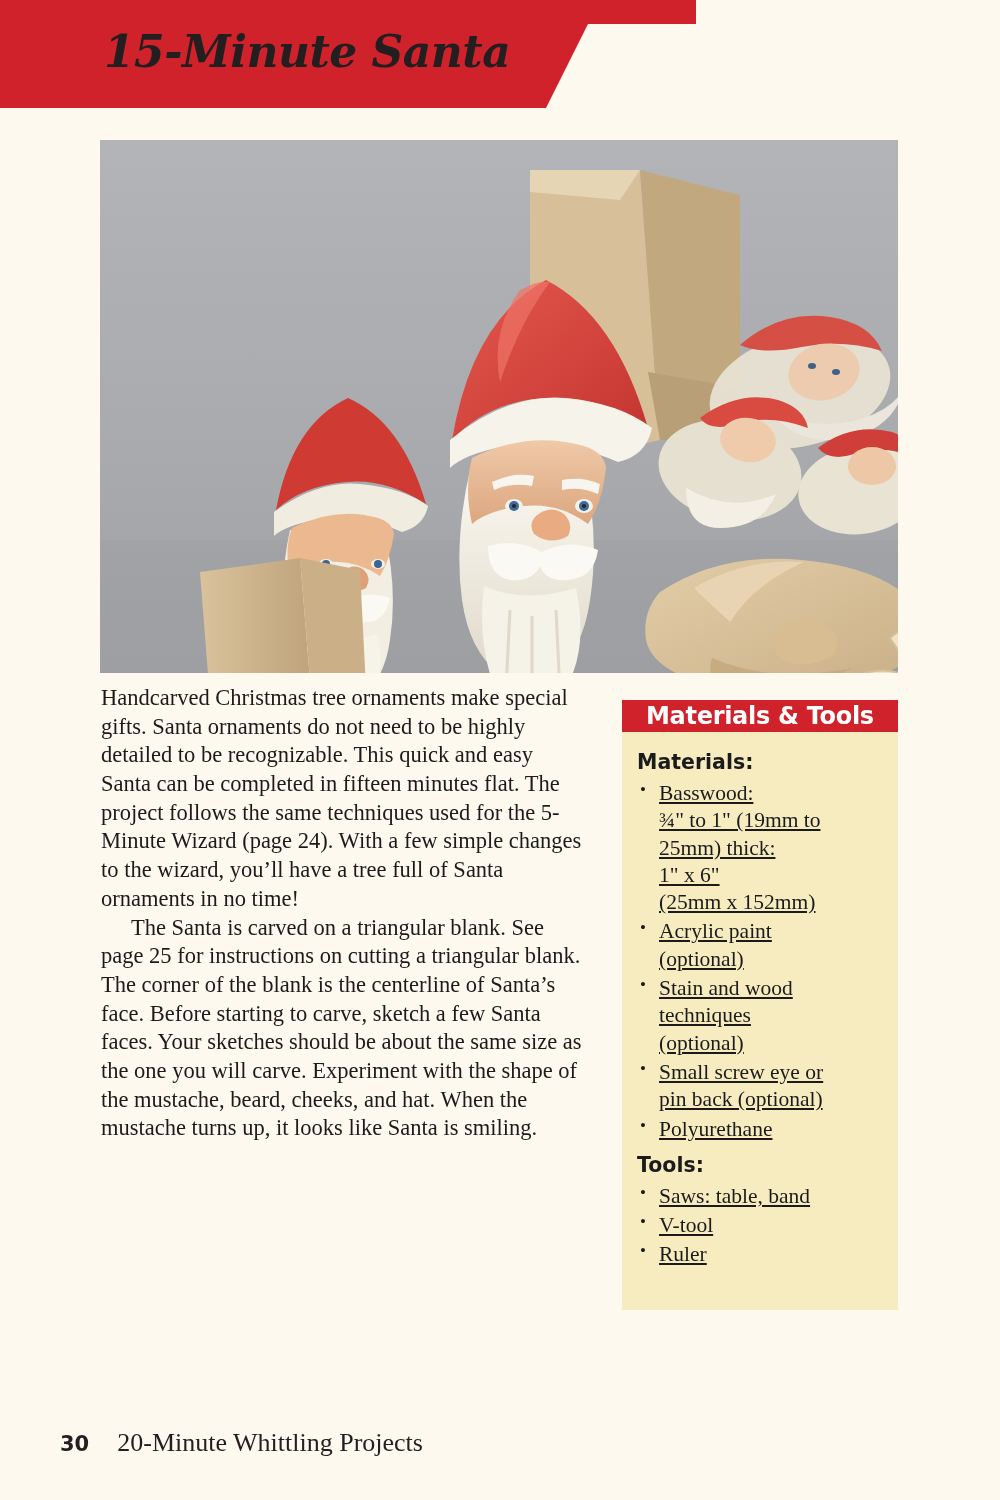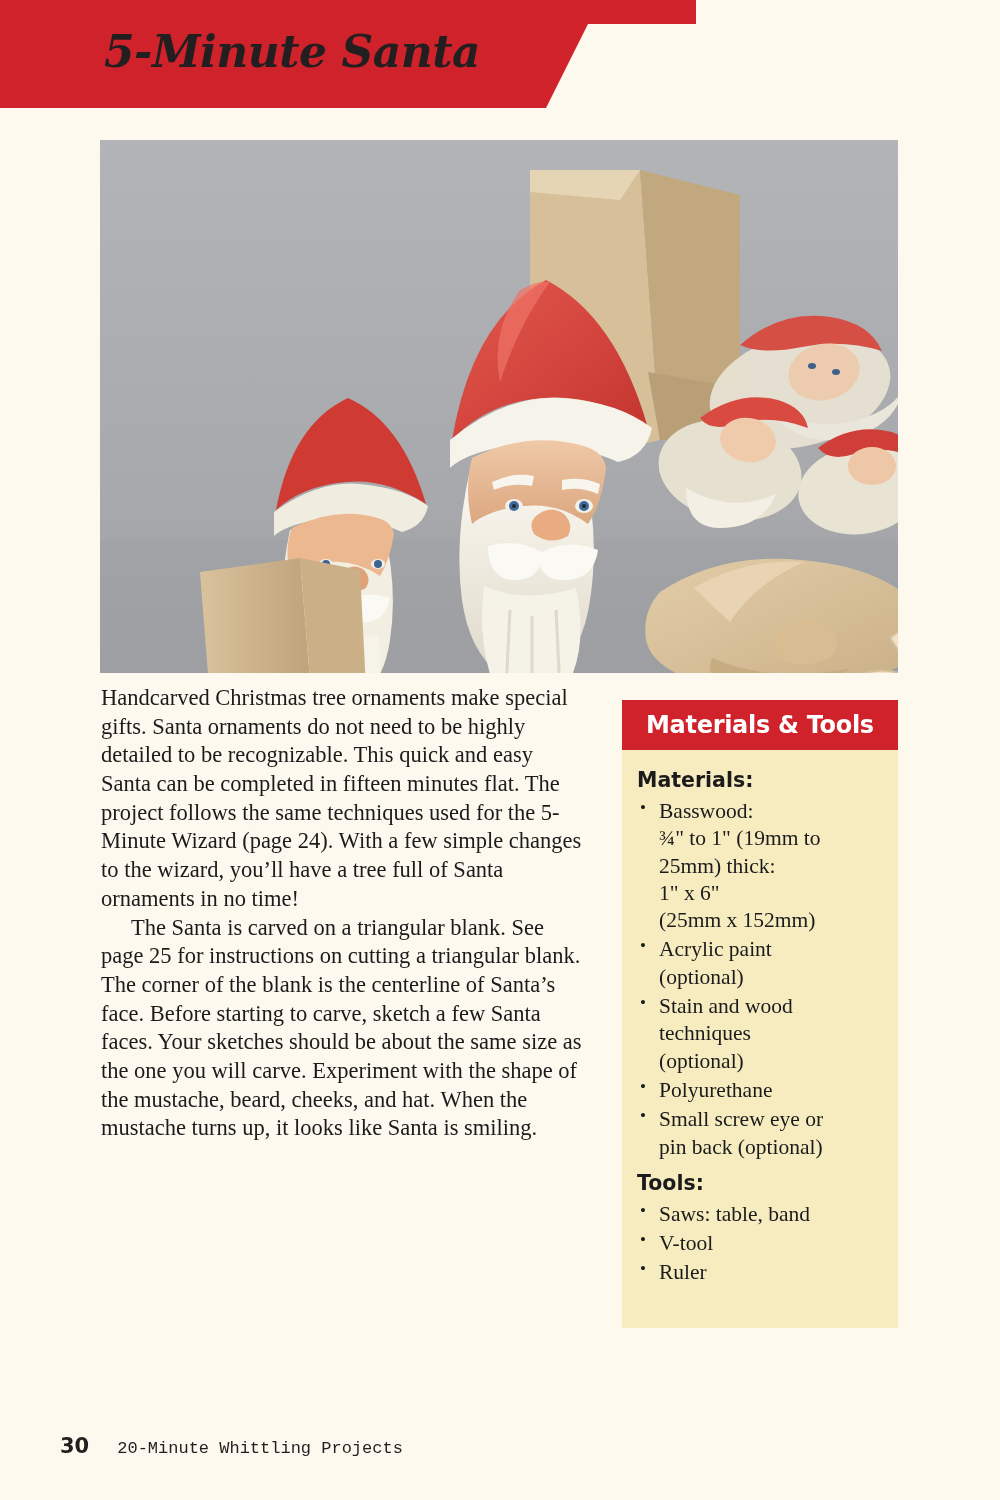--- a/index.html
+++ b/index.html
@@ -77,21 +77,21 @@
 
   
   .sidebar {
     position: absolute;
     top: 700px;
     left: 622px;
     width: 276px;
   }
   .sidebar-head {
     background: #d0222b;
-    height: 50px;
+    height: 32px;
     display: flex;
     align-items: center;
     padding-left: 24px;
     box-sizing: border-box;
   }
   .sidebar-head-title {
     font-family: "DejaVu Sans", sans-serif;
     font-weight: bold;
     font-size: 24px;
     color: #ffffff;
@@ -117,20 +117,21 @@
     padding: 0;
   }
   ul.sidebar-list > li {
     position: relative;
     padding-left: 22px;
     font-family: "Liberation Serif", serif;
     font-size: 21.5px;
     line-height: 1.27;
     color: #1b1b1b;
     margin-bottom: 2px;
+    text-decoration: underline;
   }
   ul.sidebar-list > li::before {
     content: "•";
     position: absolute;
     left: 3px;
     top: -1px;
     font-size: 17px;
     color: #1b1b1b;
   }
   .li-line { display: block; }
@@ -144,31 +145,31 @@
     align-items: baseline;
     gap: 28px;
   }
   .footer-page {
     font-family: "DejaVu Sans", sans-serif;
     font-weight: bold;
     font-size: 21px;
     color: #231f20;
   }
   .footer-book {
-    font-family: Liberation Mono, monospace;
-    font-size: 17px;
+    font-family: Liberation Serif, serif;
+    font-size: 26px;
     color: #231f20;
   }
 </style>
 </head>
 <body>
 
 <div class="header-band"></div>
 <div class="header-band-2"></div>
-<div class="page-title">5-Minute Santa</div>
+<div class="page-title">15-Minute Santa</div>
 
 <div class="photo">
   <svg width="798" height="533" viewBox="0 0 798 533" xmlns="http://www.w3.org/2000/svg">
     <defs>
       <linearGradient id="bg" x1="0" y1="0" x2="0" y2="1">
         <stop offset="0%" stop-color="#b2b4b7"></stop>
         <stop offset="70%" stop-color="#a6a8ab"></stop>
         <stop offset="100%" stop-color="#9b9da0"></stop>
       </linearGradient>
       <linearGradient id="wood" x1="0" y1="0" x2="1" y2="1">
@@ -311,25 +312,25 @@
       <li>
         <span class="li-line">Acrylic paint</span>
         <span class="li-line">(optional)</span>
       </li>
       <li>
         <span class="li-line">Stain and wood</span>
         <span class="li-line">techniques</span>
         <span class="li-line">(optional)</span>
       </li>
       <li>
-        <span class="li-line">Polyurethane</span>
-      </li>
-      <li>
         <span class="li-line">Small screw eye or</span>
         <span class="li-line">pin back (optional)</span>
+      </li>
+      <li>
+        <span class="li-line">Polyurethane</span>
       </li>
     </ul>
     <div class="sidebar-subhead second">Tools:</div>
     <ul class="sidebar-list">
       <li>
         <span class="li-line">Saws: table, band</span>
       </li>
       <li>
         <span class="li-line">V-tool</span>
       </li>

